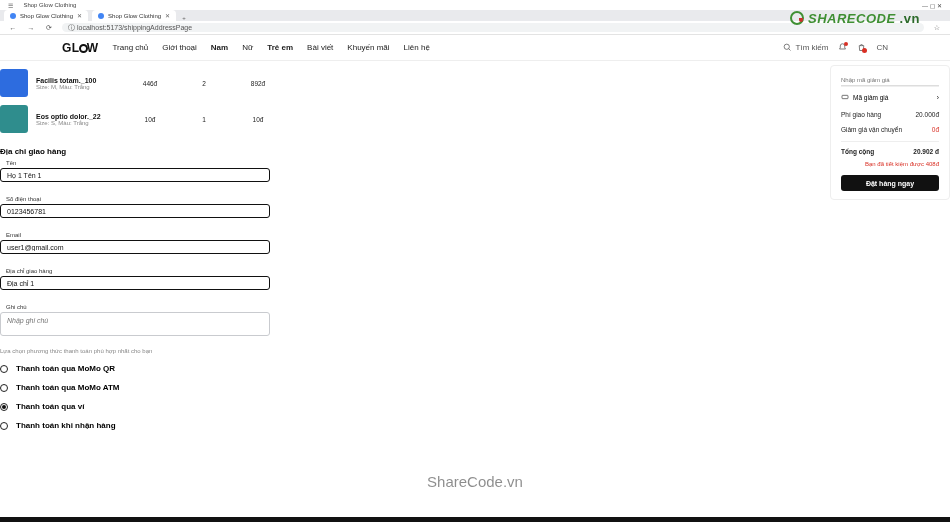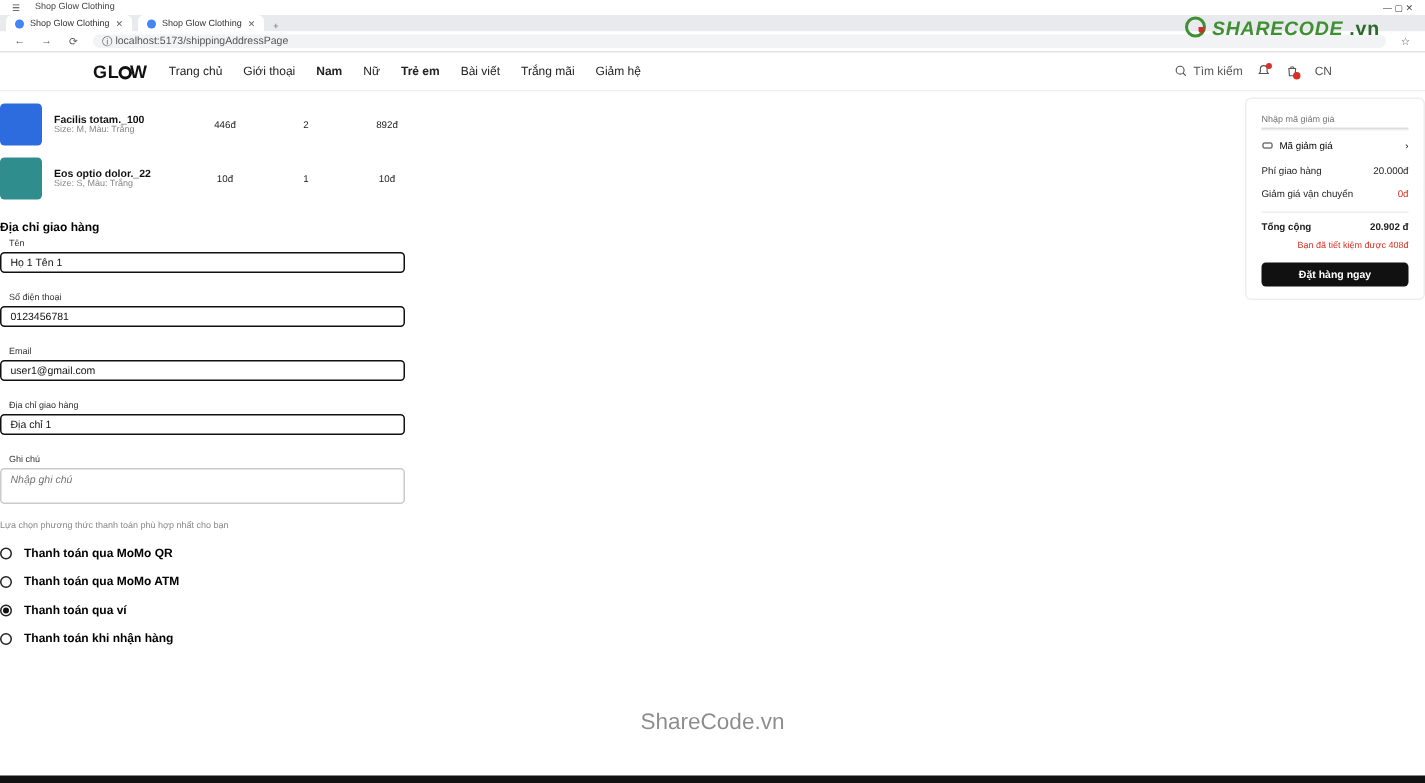--- a/index.html
+++ b/index.html
@@ -136,22 +136,22 @@
 
 <div class="nav">
   <div class="nav-left">
     <span class="logo">GL<span class="o"></span>W</span>
     <span class="navlink">Trang chủ</span>
     <span class="navlink">Giới thoại</span>
     <span class="navlink bold">Nam</span>
     <span class="navlink">Nữ</span>
     <span class="navlink bold">Trẻ em</span>
     <span class="navlink">Bài viết</span>
-    <span class="navlink">Trắng mãi</span>
-    <span class="navlink">Giảm hệ</span>
+    <span class="navlink">Khuyến mãi</span>
+    <span class="navlink">Liên hệ</span>
   </div>
   <div class="nav-right">
     <span class="search">
       <svg width="9" height="9" viewBox="0 0 24 24" fill="none" stroke="#555" stroke-width="2">
           <circle cx="10" cy="10" r="7"></circle>
           <line x1="20" y1="20" x2="15" y2="15"></line>
         </svg>
       <span>Tìm kiếm</span>
     </span>
     <span class="bell">

